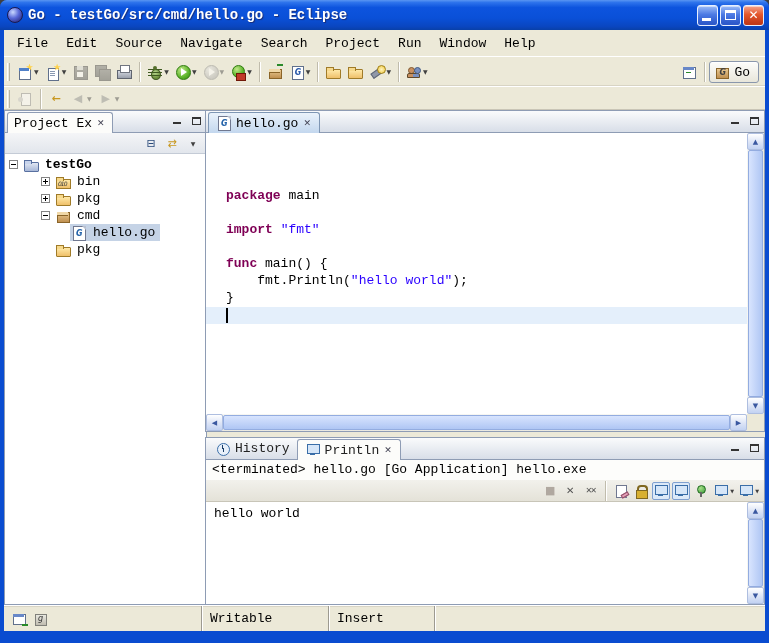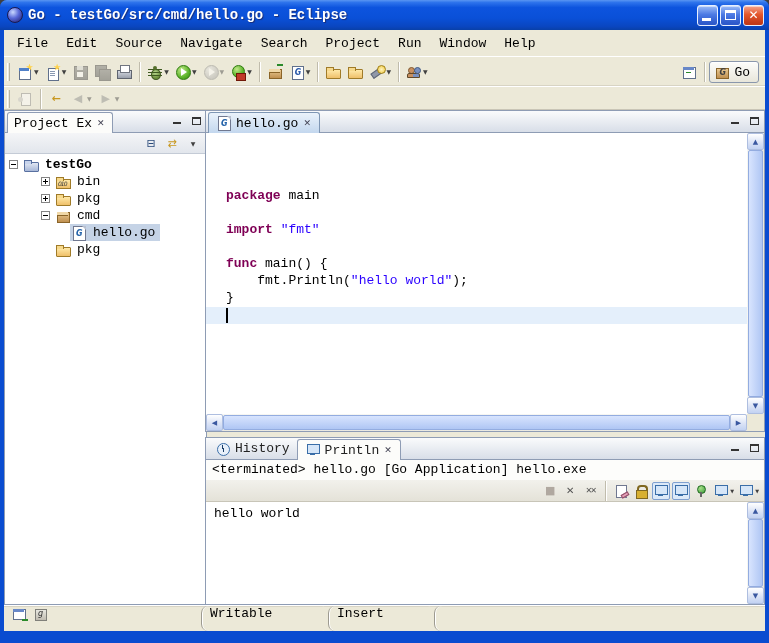--- a/index.html
+++ b/index.html
@@ -243,21 +243,21 @@
 
 .ic-problems::before { left:2px; top:3px; width:0; height:0;
   border-left:6px solid transparent; border-right:6px solid transparent; border-bottom:10px solid #E8B820; }
 .ic-problems i::before { content:"!"; position:absolute; left:7px; top:3px; font-size:8px; font-weight:bold; color:#403000; font-family:"DejaVu Sans",sans-serif; }
 .ic-history::before { left:2px; top:2px; width:11px; height:11px; border-radius:50%; background:#E8F0FA; border:1px solid #3A6EA8; }
 .ic-history::after { left:7px; top:4px; width:1px; height:4px; background:#1A3E68; box-shadow:1px 3px 0 #1A3E68; }
 
 
 .statusbar { position:absolute; left:0; right:0; bottom:0; height:26px; background:#ECE9D8;
   border-top:1px solid #FFF; box-shadow:inset 0 1px 0 #D8D4C4; display:flex; align-items:stretch; }
-.scell { display:flex; align-items:flex-start; padding:0 8px;border-radius:7px; }
+.scell { display:flex; align-items:center; padding:0 8px; }
 .scell + .scell { border-left:1px solid #9D9A90; box-shadow:inset 1px 0 0 #FFFFFF; }
 .s0 { width:197px; gap:5px; }
 .s1 { width:127px; }
 .s2 { width:106px; }
 .s3 { flex:1; }
 .ic-sb1::before { left:1px; top:3px; width:11px; height:9px; background:#fff; border:1px solid #60708C; }
 .ic-sb1::after { left:1px; top:3px; width:11px; height:3px; background:#6888C8; }
 .ic-sb1 i { right:0; bottom:1px; width:6px; height:2px; background:#2A8A2A; box-shadow:0 -2px 0 -0px transparent; }
 .ic-sb2::before { left:2px; top:3px; width:10px; height:10px; background:linear-gradient(#E8E8E0,#C0BCB0); border:1px solid #80807A; }
 .ic-sb2 i::before { content:"g"; position:absolute; left:5px; top:3px; font-size:8px; color:#303030; font-family:"DejaVu Sans",sans-serif; }

